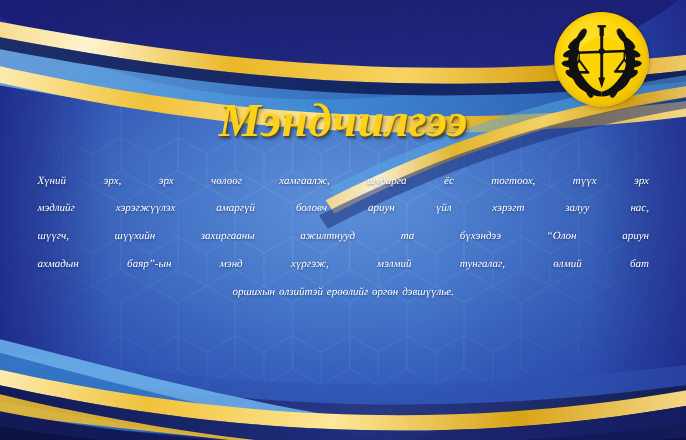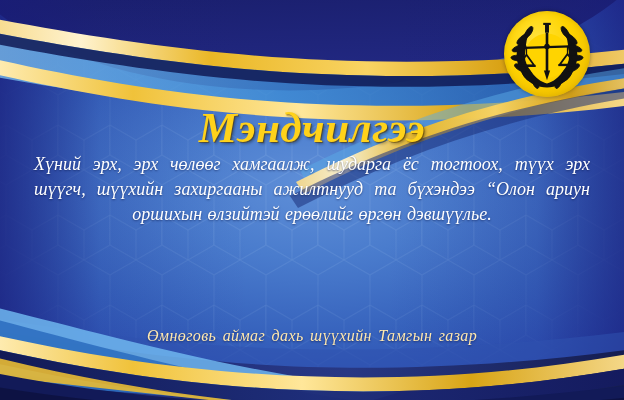--- a/index.html
+++ b/index.html
@@ -74,28 +74,27 @@
     position: absolute;
     left: 0; right: 0; top: 86px;
     text-align: center;
     font-size: 43px;
     font-style: italic;
     font-weight: bold;
     color: #ffd21a;
     letter-spacing: .5px;
     text-shadow: 1px 1px 0 rgba(90,60,0,.55), 2px 2px 3px rgba(0,0,0,.35);
     font-family: "Liberation Serif", "DejaVu Serif", serif;
-    margin-top: 17px;
   }
 
   #body-text {
     position: absolute;
     left: 34px; right: 34px; top: 152px;
     color: #ffffff;
-    font-size: 18px;
+    font-size: 10px;
     font-style: italic;
     line-height: 25.2px;
     text-align: justify;
     text-align-last: center;
     word-spacing: 1px;
     text-shadow: 0 1px 2px rgba(10,20,70,.55);
     font-family: "Liberation Serif", "DejaVu Serif", serif;
   }
   #body-text .ln { display: block; }
   #body-text .ln.just {
@@ -260,19 +259,20 @@
         <path d="M75 50 L65.5 63 L84.5 63 Z" fill="none" stroke="#111" stroke-width="2.2"></path>
         <rect x="64" y="62.2" width="22" height="2.6" fill="#111" stroke="none"></rect>
       </g>
     </svg>
   </div>
 
   <div id="title">Мэндчилгээ</div>
 
   <div id="body-text">
     <span class="ln just">Хүний эрх, эрх чөлөөг хамгаалж, шударга ёс тогтоох, түүх эрх</span>
+    <span class="ln just">мэдлийг хэрэгжүүлэх амаргүй боловч ариун үйл хэрэгт залуу нас,</span>
     <span class="ln just">шүүгч, шүүхийн захиргааны ажилтнууд та бүхэндээ “Олон ариун</span>
+    <span class="ln just">ахмадын баяр”-ын мэнд хүргэж, мэлмий тунгалаг, өлмий бат</span>
     <span class="ln last">оршихын өлзийтэй ерөөлийг өргөн дэвшүүлье.</span>
   </div>
 
-  <div id="signature">Өмнөговь аймаг дахь шүүхийн Тамгын газар</div>
 
 </div>
 
 </body></html>

